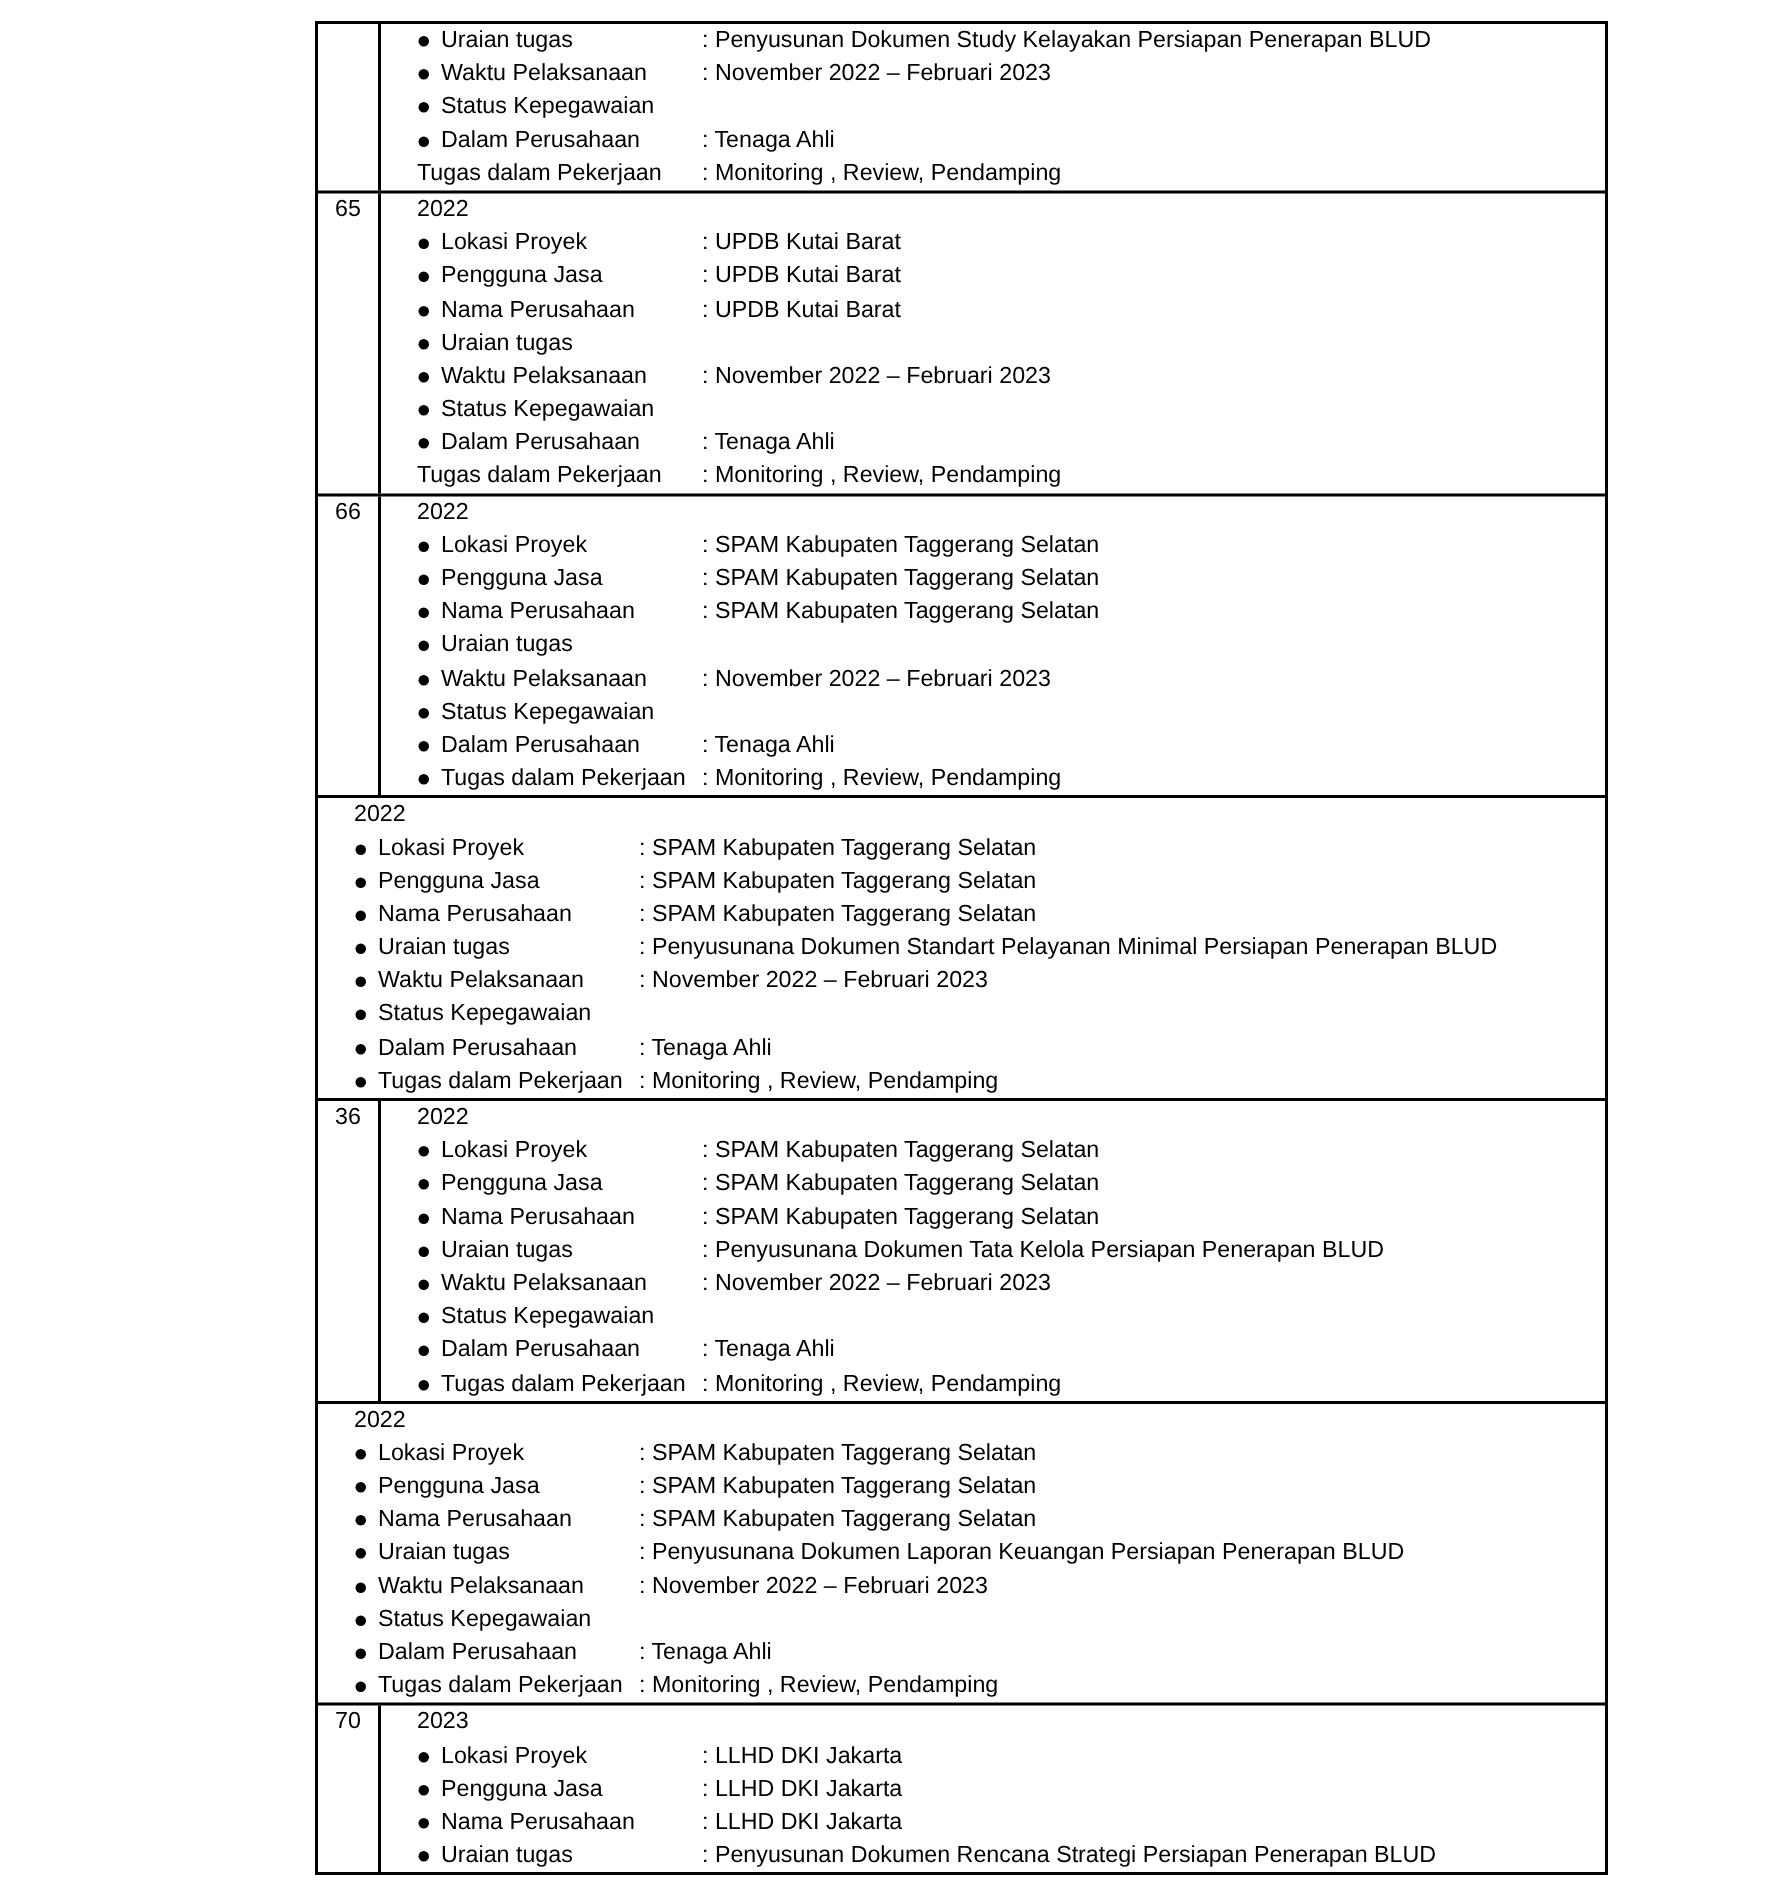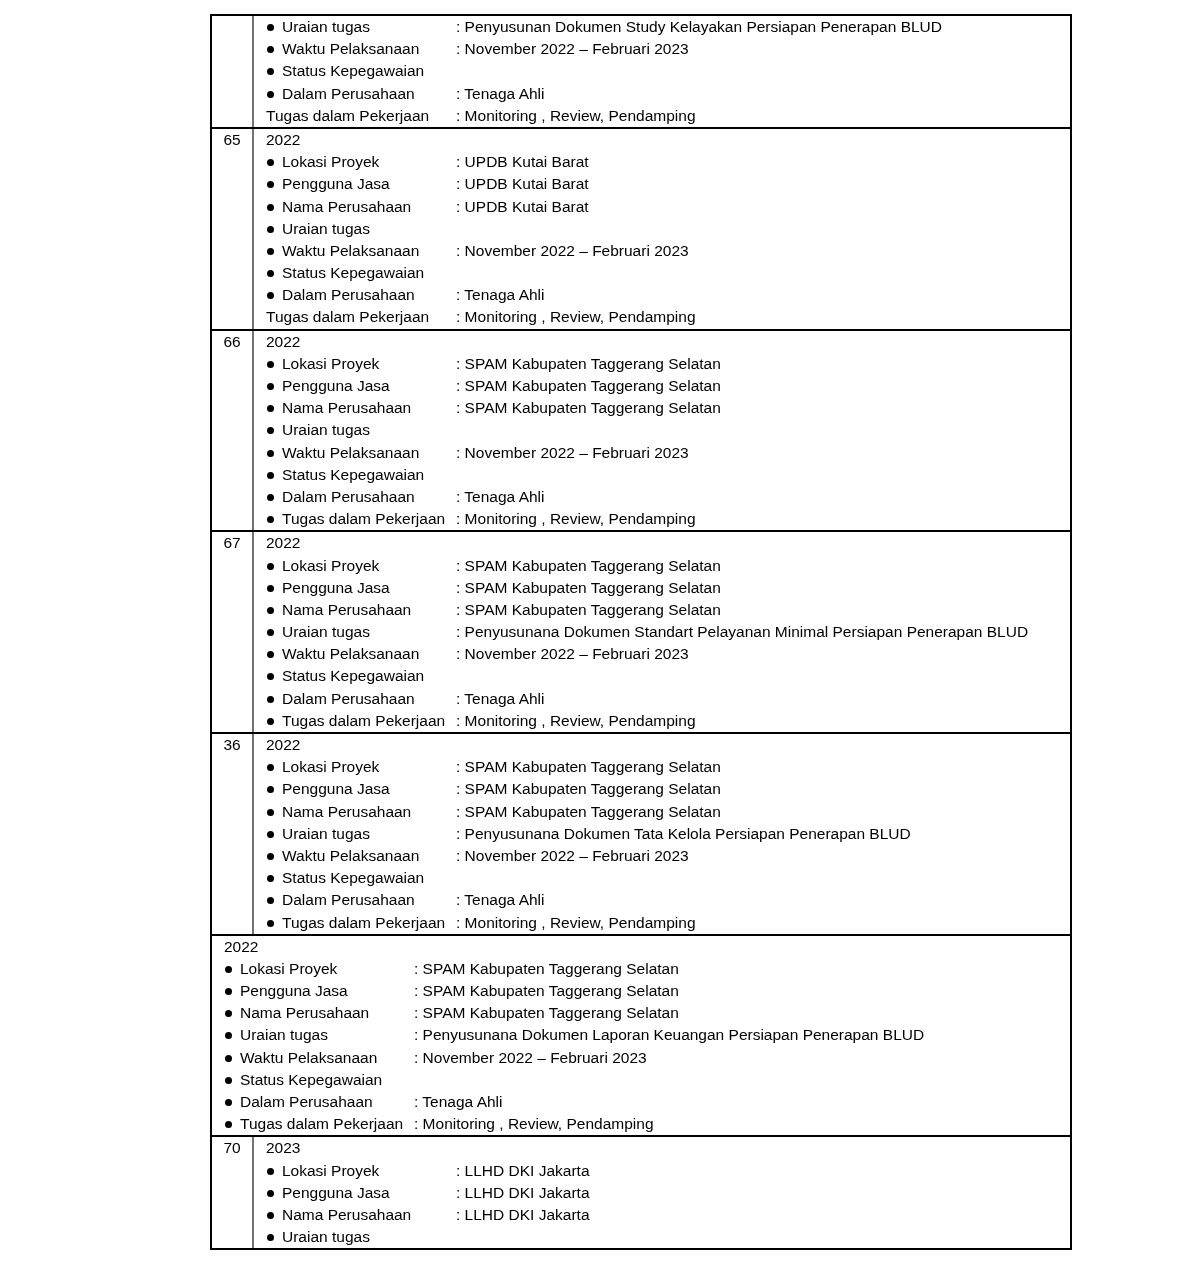--- a/index.html
+++ b/index.html
@@ -15,25 +15,25 @@
     position: absolute;
     left: 210px; top: 14px;
     width: 862px;
     border: 2px solid #000;
     background: #fff;
   }
   .row { display: flex; border-bottom: 2px solid #000; }
   .row:last-child { border-bottom: none; }
   .num-cell {
     width: 42px; flex-shrink: 0;
-    border-right: 2px solid #737373;
+    border-right: 2px solid #000000;
     text-align: center;
     line-height: 22.2px;
   }
-  .content-cell { flex: 1; padding-left: 12px; padding-right: 4px; overflow: hidden; }
+  .content-cell { flex: 1; padding-left: 24px; padding-right: 4px; overflow: hidden; }
   .line {
     display: flex;
     height: 22.2px; line-height: 22.2px;
     white-space: nowrap;
   }
   .marker { width: 16px; flex-shrink: 0; position: relative; }
   .marker::after {
     content: "";
     position: absolute;
     left: 1px; top: 8px;
@@ -191,23 +191,20 @@
 
   <div class="line">
     <span class="marker"></span>
     <span class="label">Tugas dalam Pekerjaan</span>
     <span class="value">: Monitoring , Review, Pendamping</span>
   </div>
 </div>
   </div>
 
   <div class="row">
-    <div class="num-cell">
-      <span class="num">67</span>
-    </div>
     <div class="content-cell">
           <div class="line year no-bullet">2022</div>
   <div class="line">
     <span class="marker"></span>
     <span class="label">Lokasi Proyek</span>
     <span class="value">: SPAM Kabupaten Taggerang Selatan</span>
   </div>
 
   <div class="line">
     <span class="marker"></span>
@@ -382,17 +379,18 @@
 
   <div class="line">
     <span class="marker"></span>
     <span class="label">Nama Perusahaan</span>
     <span class="value">: LLHD DKI Jakarta</span>
   </div>
 
   <div class="line">
     <span class="marker"></span>
     <span class="label">Uraian tugas</span>
+    <span class="value">: Penyusunan Dokumen Rencana Strategi Persiapan Penerapan BLUD</span>
   </div>
 </div>
   </div>
 </div>
 </div>
 
 </body></html>

